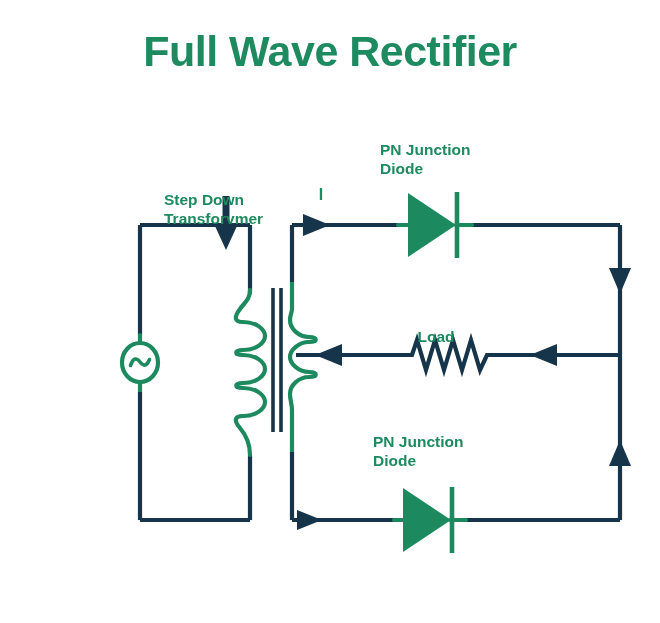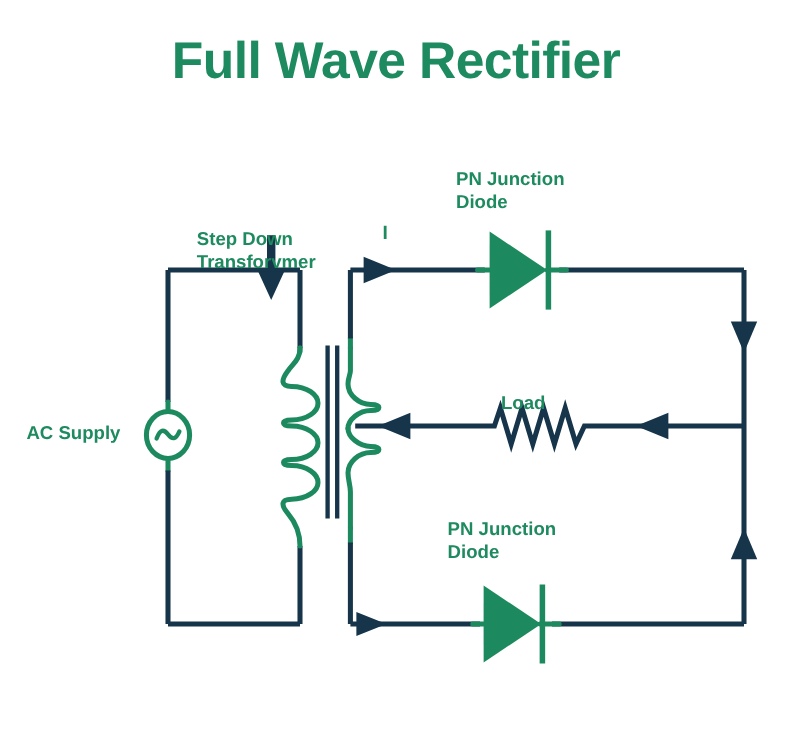--- a/index.html
+++ b/index.html
@@ -179,17 +179,16 @@
 Transforvmer</div>
 
   <div class="lbl" id="lbl-pn-top">PN Junction
 Diode</div>
 
   <div class="lbl" id="lbl-pn-bottom">PN Junction
 Diode</div>
 
   <div class="lbl" id="lbl-load">Load</div>
 
-  <div class="lbl" id="lbl-ac">AC Supply</div>
 
   <div class="lbl" id="lbl-i">I</div>
 
 </div>
 
 </body></html>

